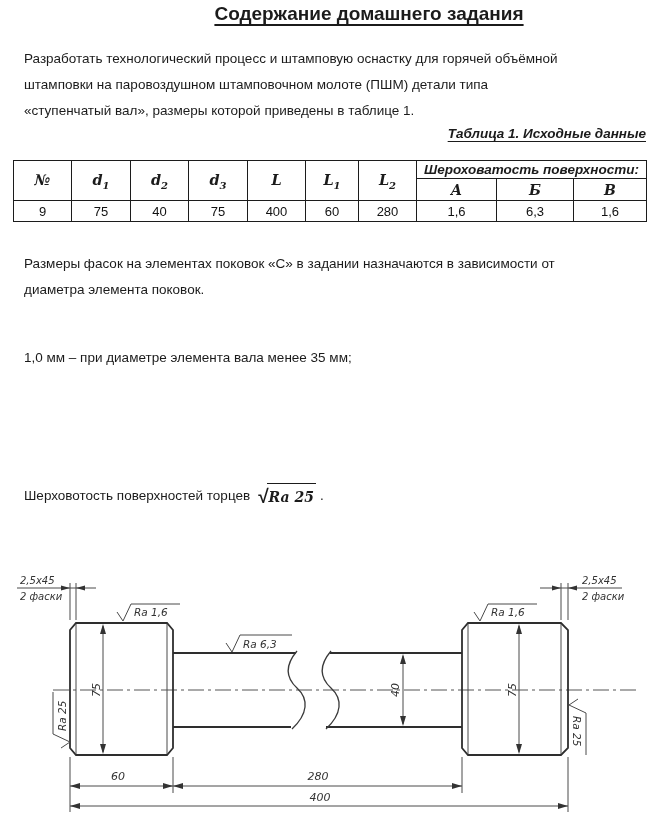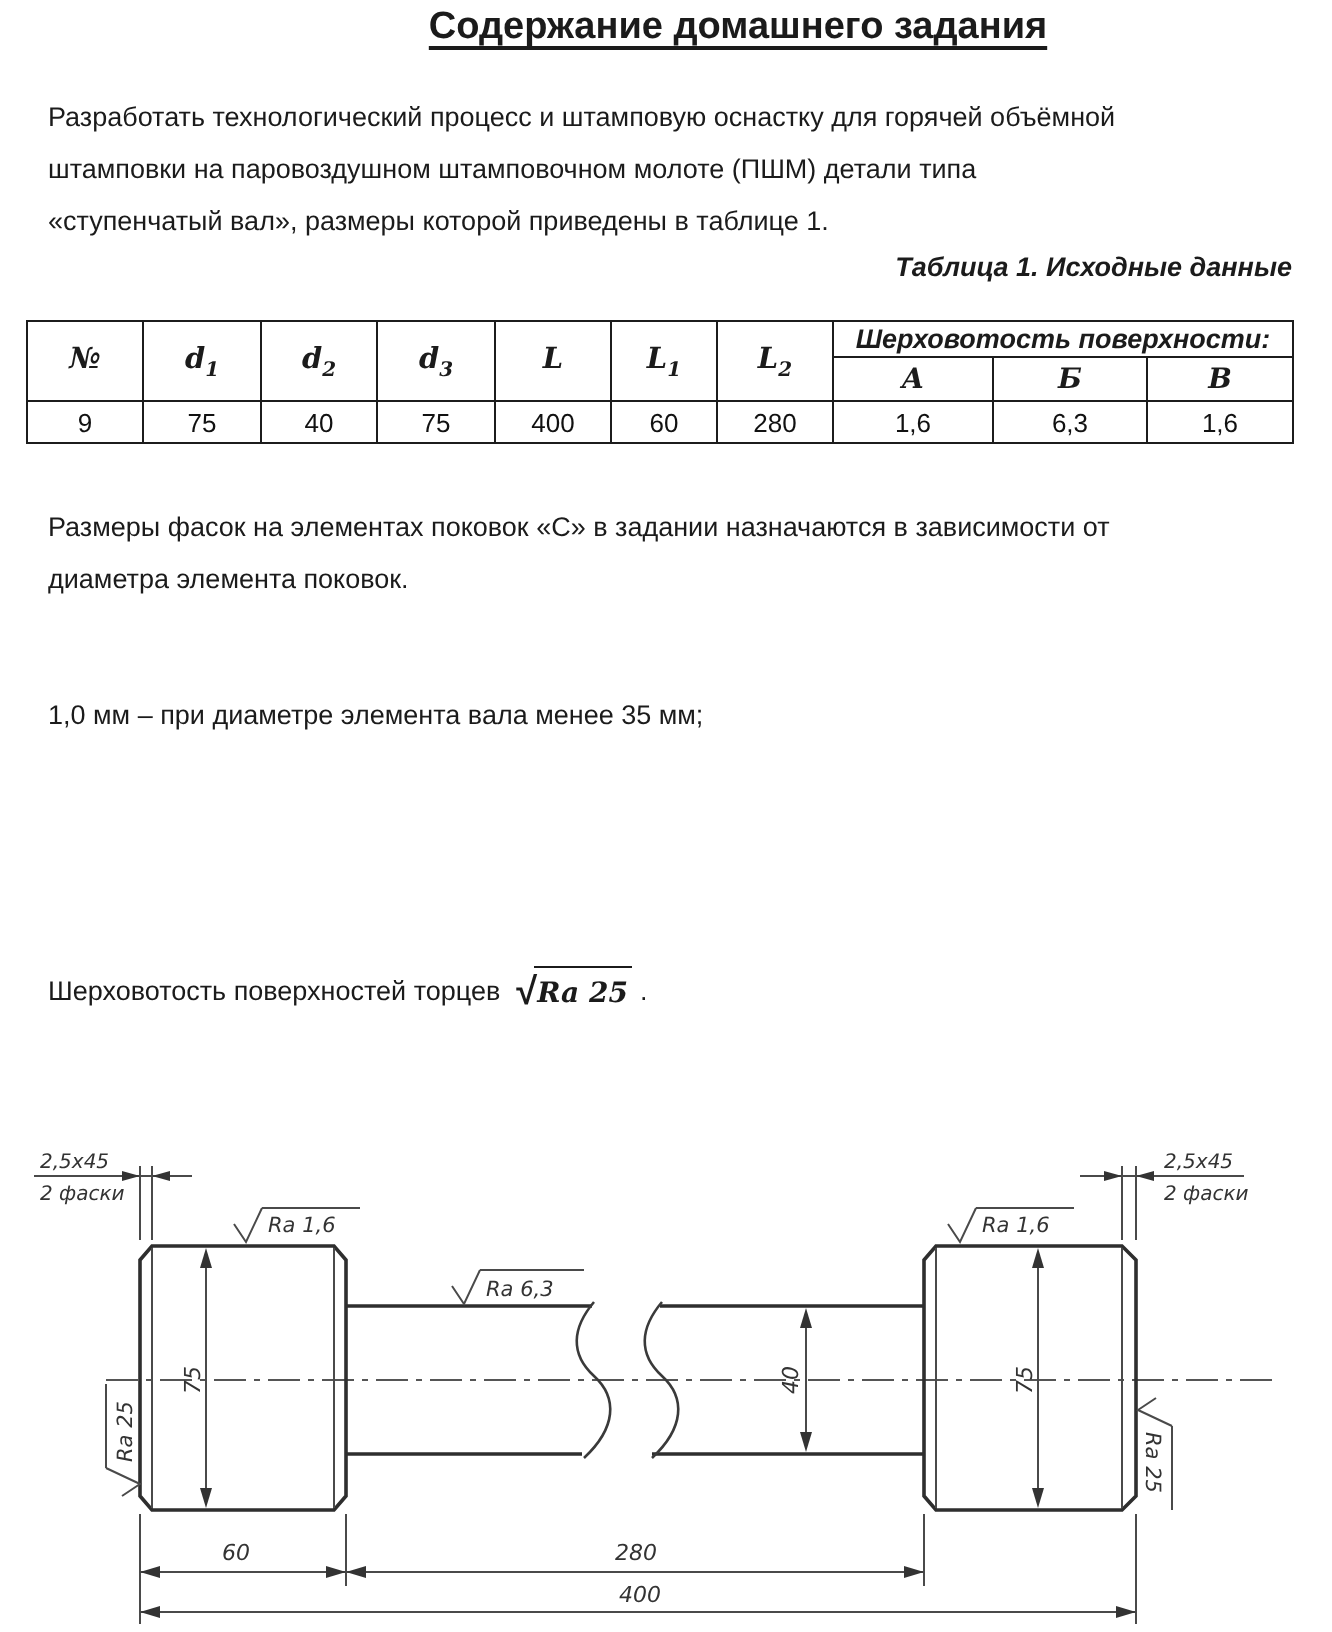--- a/index.html
+++ b/index.html
@@ -13,21 +13,21 @@
     text-align:center;font-size:19px;font-weight:bold;padding-left:36px;
   }
   h1.title span{
     text-decoration:underline;text-decoration-thickness:2px;text-underline-offset:4px;
   }
   .intro{position:absolute;left:12px;top:34px;width:648px;margin:12px;
     font-size:13.5px;line-height:26px;white-space:pre-line;}
   .caption{
     position:absolute;right:20px;top:126px;margin:0;
     font-size:13.5px;font-weight:bold;font-style:italic;
-    text-underline-offset:3px;
+    text-decoration:underline;text-underline-offset:3px;
   }
   table.datatable{
     position:absolute;left:13px;top:160px;border-collapse:collapse;
     table-layout:fixed;
   }
   table.datatable th,table.datatable td{
     border:1.6px solid #1c1c1c;text-align:center;vertical-align:middle;padding:0;
   }
   tr.hdr1{height:18px;} tr.hdr2{height:22px;} tr.vals{height:21px;}
   .hsym{font-family:"DejaVu Serif",serif;font-style:italic;font-weight:bold;font-size:14.5px;}
@@ -82,21 +82,21 @@
     </colgroup>
     <tbody>
       <tr class="hdr1">
         <th rowspan="2" class="hsym"><span>№</span><sub></sub></th>
         <th rowspan="2" class="hsym"><span>d</span><sub>1</sub></th>
         <th rowspan="2" class="hsym"><span>d</span><sub>2</sub></th>
         <th rowspan="2" class="hsym"><span>d</span><sub>3</sub></th>
         <th rowspan="2" class="hsym"><span>L</span><sub></sub></th>
         <th rowspan="2" class="hsym"><span>L</span><sub>1</sub></th>
         <th rowspan="2" class="hsym"><span>L</span><sub>2</sub></th>
-        <th colspan="3" class="hrough">Шерховотость поверхности:</th>
+        <th colspan="3" class="hrough">Шероховатость поверхности:</th>
       </tr>
       <tr class="hdr2">
         <th class="habc">А</th>
         <th class="habc">Б</th>
         <th class="habc">В</th>
       </tr>
       <tr class="vals">
         <td class="val">9</td>
         <td class="val">75</td>
         <td class="val">40</td>

